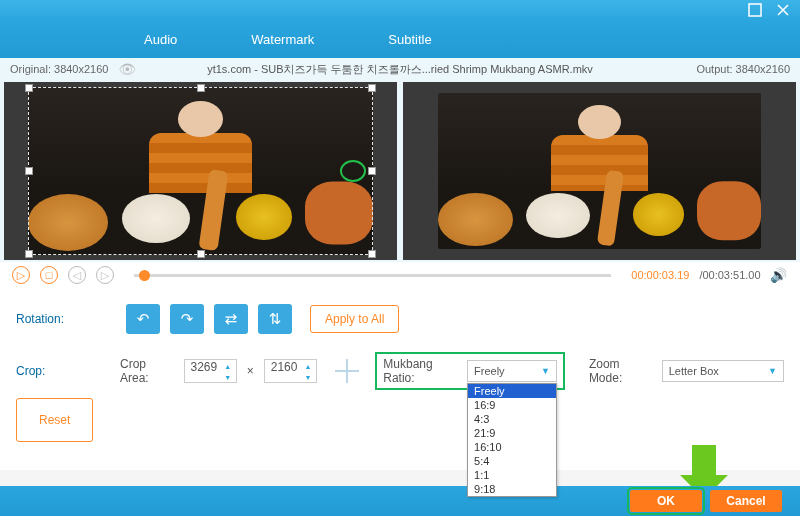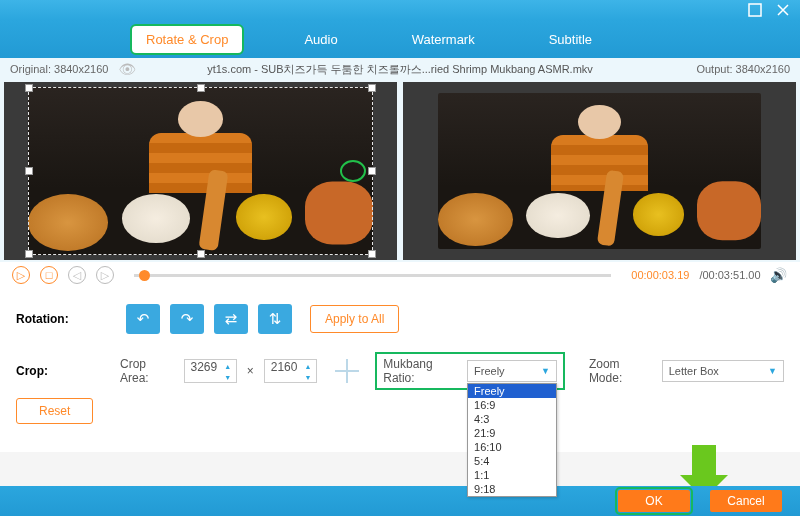--- a/index.html
+++ b/index.html
@@ -38,21 +38,21 @@
 .tbtn { width: 18px; height: 18px; border: 1.5px solid #ff8a2a; border-radius: 50%; display: flex; align-items: center; justify-content: center; color: #ff8a2a; }
 .tbtn.gray { border-color: #bbb; color: #bbb; }
 .slider-track { flex: 1; height: 3px; background: #d8d8d8; position: relative; margin: 0 10px; }
 .slider-knob { position: absolute; left: 1%; top: -4px; width: 11px; height: 11px; background: #ff8a2a; border-radius: 50%; }
 .time-cur { color: #ff8a2a; }
 .time-tot { color: #666; }
 .vol-icon { color: #2ba6de; font-size: 14px; }
 
 .controls { background: #fff; padding: 16px 16px 10px 16px; font-size: 12px; color: #555; }
 .row { display: flex; align-items: center; margin-bottom: 18px; gap: 10px; }
-.row-label { width: 70px; font-weight: bold; color: #000000; }
+.row-label { width: 70px; font-weight: normal; color: #0369a1; }
 .rot-btn { width: 34px; height: 30px; background: #3aa9e0; color: #fff; display: flex; align-items: center; justify-content: center; border-radius: 3px; font-size: 15px; }
 .btn-outline { border: 1px solid #ff8a2a; color: #ff8a2a; background: #fff; padding: 6px 14px; border-radius: 3px; margin-left: 8px; }
 .num-input { width: 56px; height: 24px; border: 1px solid #ccc; padding: 0 6px 0 6px; position: relative; background: #fff; }
 .spinner { position: absolute; right: 1px; top: 1px; width: 14px; height: 22px; display: flex; flex-direction: column; }
 .spinner div { flex: 1; font-size: 7px; text-align: center; color: #2ba6de; line-height: 11px; }
 .crosshair { width: 24px; height: 24px; position: relative; margin: 0 8px; }
 .crosshair::before, .crosshair::after { content: ''; position: absolute; background: #bcd8e8; }
 .crosshair::before { left: 11px; top: 0; width: 2px; height: 24px; }
 .crosshair::after { top: 11px; left: 0; height: 2px; width: 24px; }
 .field-label { color: #555; }
@@ -60,38 +60,37 @@
 .select { height: 22px; border: 1px solid #c8c8c8; background: #fff; display: flex; align-items: center; justify-content: space-between; padding: 0 6px; font-size: 11px; color: #555; position: relative; }
 .select .arrow { color: #2ba6de; font-size: 9px; }
 .dropdown { position: absolute; top: 22px; left: -1px; right: -1px; border: 1px solid #999; background: #fff; box-shadow: 1px 1px 3px rgba(0,0,0,.2); z-index: 10; }
 .dropdown div { padding: 1px 6px; font-size: 11px; color: #333; }
 .dropdown div.sel { background: #2060d0; color: #fff; }
 
 .arrow-down { position: absolute; left: 680px; top: 445px; }
 .arrow-down .shaft { width: 24px; height: 30px; background: #6ac81e; margin: 0 auto; }
 .arrow-down .head { width: 0; height: 0; border-left: 24px solid transparent; border-right: 24px solid transparent; border-top: 24px solid #6ac81e; }
 
-.footer { position: absolute; bottom: 0; left: 0; right: 0; height: 30px; background: linear-gradient(#2ba6de, #229ad4); display: flex; justify-content: flex-end; align-items: center; padding-right: 18px; gap: 20px; }
+.footer { position: absolute; bottom: 0; left: 0; right: 0; height: 30px; background: linear-gradient(#2ba6de, #229ad4); display: flex; justify-content: flex-end; align-items: center; padding-right: 18px; gap: 8px; font-weight: bold; }
 .fbtn { width: 72px; height: 22px; background: #ff7a1a; color: #fff; font-size: 12px; display: flex; align-items: center; justify-content: center; border-radius: 2px; }
 .fbtn.ok { outline: 2px solid #16b85e; outline-offset: 1px; }
 </style>
 </head>
 <body>
 
 <div class="titlebar">
   <svg width="14" height="14">
       <rect x="1" y="1" width="12" height="12" fill="none" stroke="#fff" stroke-width="1.5"></rect>
     </svg>
   <svg width="14" height="14">
       <path d="M2 2 L12 12 M12 2 L2 12" stroke="#fff" stroke-width="1.5"></path>
     </svg>
 </div>
 
 <div class="tabbar">
-  <div class="tab active">Rotate &amp; Crop</div>
   <div class="tab">Audio</div>
   <div class="tab">Watermark</div>
   <div class="tab">Subtitle</div>
 </div>
 
 <div class="infobar">
   <span>Original: 3840x2160</span>
   <span class="eye">👁</span>
   <span class="filename">yt1s.com - SUB치즈가득 두툼한 치즈롤까스...ried Shrimp Mukbang ASMR.mkv</span>
   <span style="margin-left:auto">Output: 3840x2160</span>
@@ -197,21 +196,21 @@
         </div>
       </div>
     </div>
     <span class="field-label" style="margin-left:14px">Zoom Mode:</span>
     <div class="select" style="width:130px">
       <span>Letter Box</span>
         <span class="arrow">▼</span>
     </div>
   </div>
   <div class="row">
-    <div class="btn-outline" style="margin-left:0;padding:5px 22px">Reset</div>
+    <div class="btn-outline" style="margin-left:0;padding:14px 22px">Reset</div>
   </div>
 </div>
 
 <div class="arrow-down">
   <div class="shaft"></div>
     <div class="head"></div>
 </div>
 
 <div class="footer">
   <div class="fbtn ok">OK</div>

